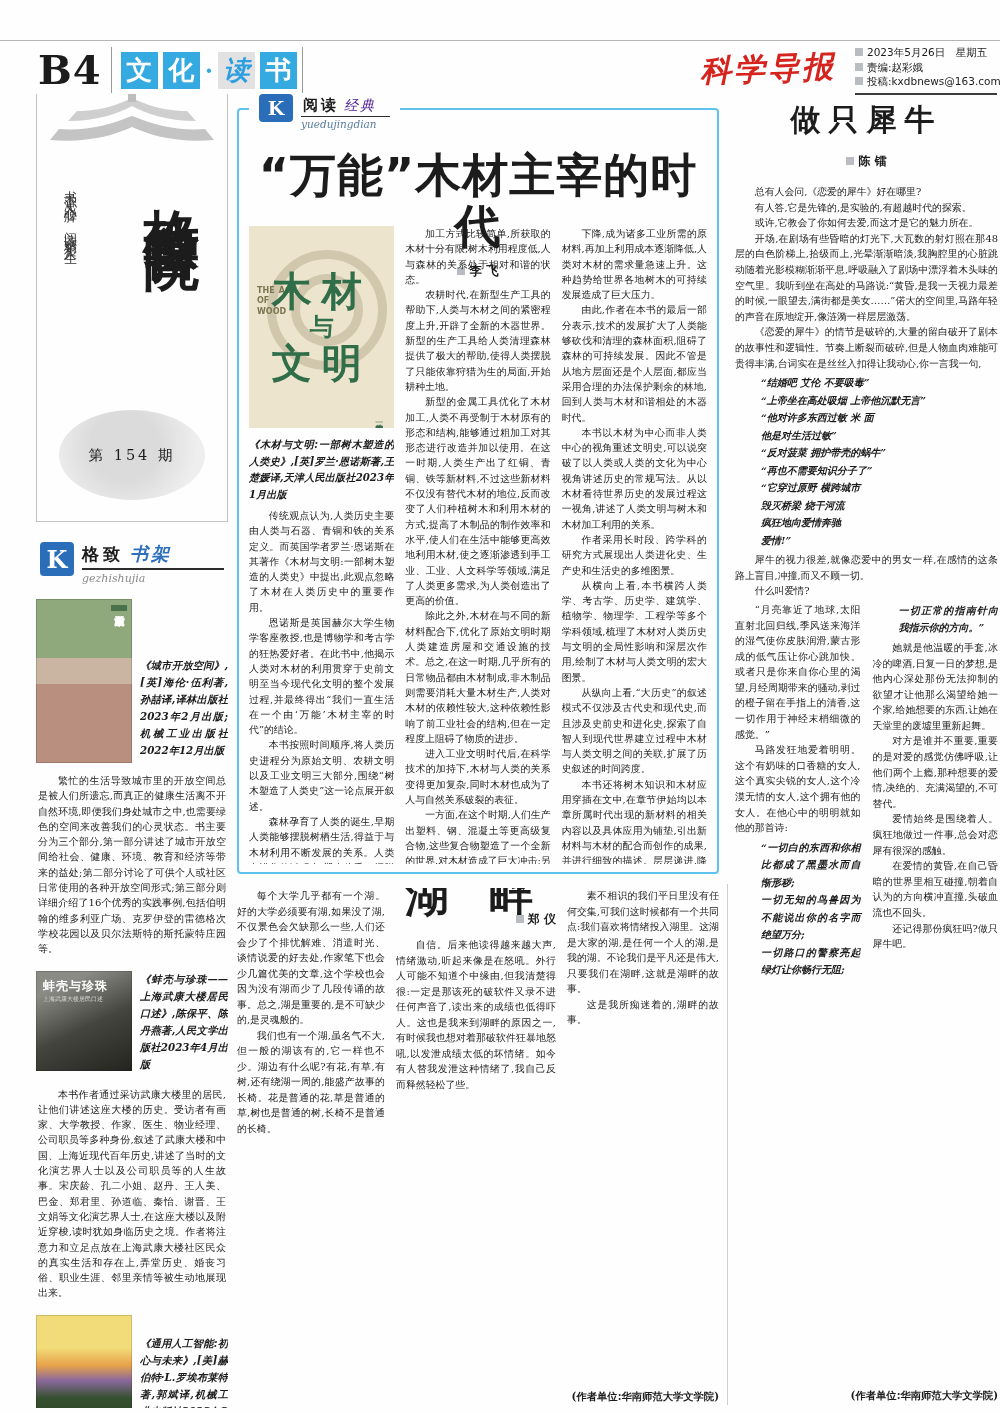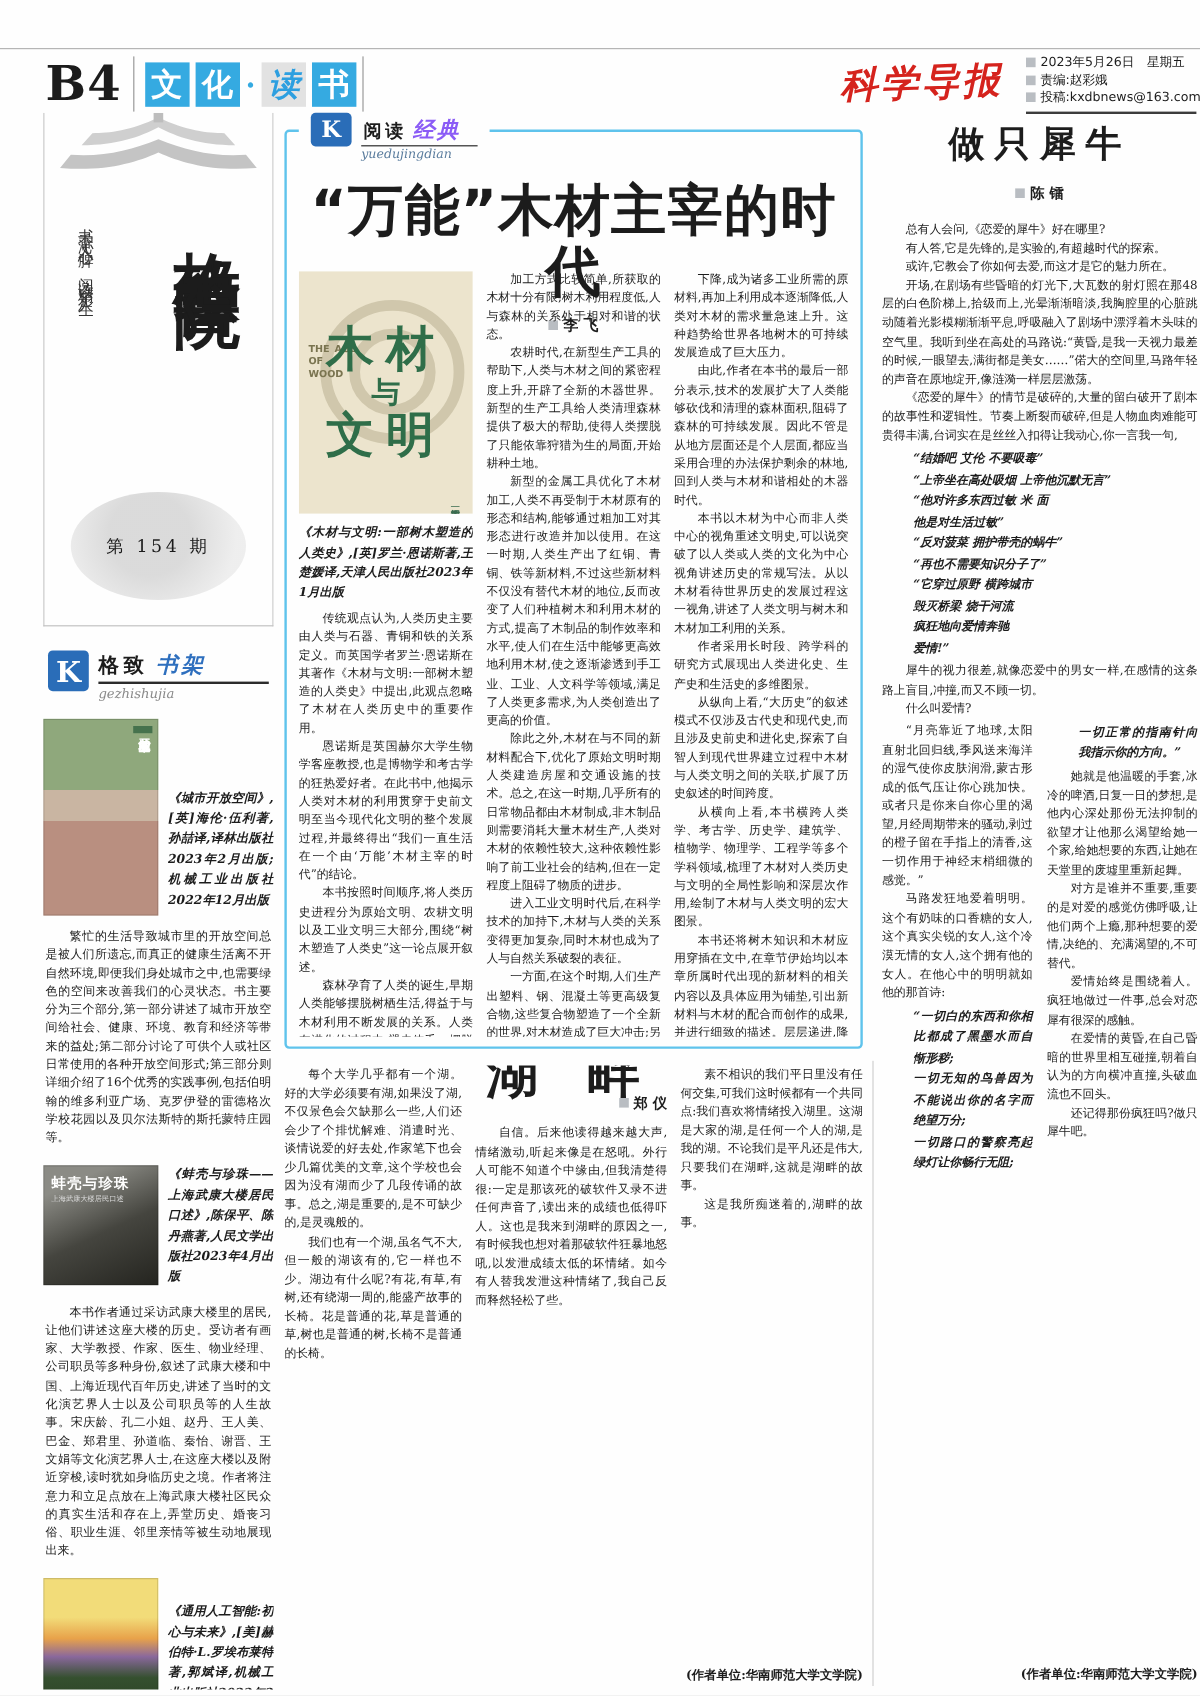--- a/index.html
+++ b/index.html
@@ -69,21 +69,21 @@
   .cover-agi { height:126px; background:linear-gradient(180deg,#f2dc79 0 26%,#e8a24a 40%,#8a689c 52%,#35502f 66%,#25371f 100%); }
 
   
   .main-box { position:absolute; left:237px; top:108px; width:482px; height:766px;
               border:2px solid #5fc3ec; border-radius:4px; }
   .badge { position:absolute; left:10px; top:-16px; background:#fefefe; padding:0 10px;
            display:flex; gap:8px; align-items:flex-start; }
   .badge .k-logo { width:28px; height:28px; font-size:19px; }
   .badge-text-row { display:flex; align-items:baseline; gap:5px; border-bottom:1.5px solid #2c2c2c; padding:2px 14px 1px 2px; }
   .badge-black { font-family:"DejaVu Sans",sans-serif; font-weight:bold; font-size:15px; letter-spacing:3px; }
-  .badge-blue { color:#8b5cf6; font-style:italic; font-weight:bold; font-size:18px; letter-spacing:2px; }
+  .badge-blue { color:#4c1d95; font-style:italic; font-weight:normal; font-size:14px; letter-spacing:2px; }
   .badge-pinyin { font-style:italic; font-size:10.5px; color:#5b7d9e; margin-top:1px; }
   .main-title { margin-top:40px; text-align:center; font-family:"DejaVu Sans",sans-serif;
                 font-weight:900; font-size:46px; letter-spacing:1px; line-height:1.1; }
   .byline { text-align:center; margin-top:12px; font-size:12.5px; font-weight:bold; }
   .main-cols { position:absolute; left:10px; right:10px; top:116px; bottom:8px; display:flex; gap:11px; }
   .mcol { flex:1; overflow:hidden; font-size:9.9px; line-height:15.3px; text-align:justify; }
   .cover-wood { position:relative; width:100%; height:202px; background:#ece4cd; overflow:hidden; }
   .wood-ring { position:absolute; border:9px solid rgba(141,134,96,.30); border-radius:50%; }
   .wood-main { position:relative; height:100%; display:flex; flex-direction:column; align-items:center;
                justify-content:center; color:#2f6e49; font-weight:900; line-height:1.05; }
@@ -255,22 +255,22 @@
           <p class="para">新型的金属工具优化了木材加工,人类不再受制于木材原有的形态和结构,能够通过粗加工对其形态进行改造并加以使用。在这一时期,人类生产出了红铜、青铜、铁等新材料,不过这些新材料不仅没有替代木材的地位,反而改变了人们种植树木和利用木材的方式,提高了木制品的制作效率和水平,使人们在生活中能够更高效地利用木材,使之逐渐渗透到手工业、工业、人文科学等领域,满足了人类更多需求,为人类创造出了更高的价值。</p>
           <p class="para">除此之外,木材在与不同的新材料配合下,优化了原始文明时期人类建造房屋和交通设施的技术。总之,在这一时期,几乎所有的日常物品都由木材制成,非木制品则需要消耗大量木材生产,人类对木材的依赖性较大,这种依赖性影响了前工业社会的结构,但在一定程度上阻碍了物质的进步。</p>
           <p class="para">进入工业文明时代后,在科学技术的加持下,木材与人类的关系变得更加复杂,同时木材也成为了人与自然关系破裂的表征。</p>
           <p class="para">一方面,在这个时期,人们生产出塑料、钢、混凝土等更高级复合物,这些复合物塑造了一个全新的世界,对木材造成了巨大冲击;另一方面,木材由于本身的特性,仍旧无法被代替。在建筑方面,新材料与木材的结合弥补了木材本身的缺点,催生了新型的建筑结构,使木材在新一代高层建筑上发挥了更大作用;在文化教育方面,受益于以木材为原料而制成的廉价纸的出现,报纸、书本得以大规模传播。</p>
         </div>
       <div class="mcol">
           <p class="para">下降,成为诸多工业所需的原材料,再加上利用成本逐渐降低,人类对木材的需求量急速上升。这种趋势给世界各地树木的可持续发展造成了巨大压力。</p>
           <p class="para">由此,作者在本书的最后一部分表示,技术的发展扩大了人类能够砍伐和清理的森林面积,阻碍了森林的可持续发展。因此不管是从地方层面还是个人层面,都应当采用合理的办法保护剩余的林地,回到人类与木材和谐相处的木器时代。</p>
           <p class="para">本书以木材为中心而非人类中心的视角重述文明史,可以说突破了以人类或人类的文化为中心视角讲述历史的常规写法。从以木材看待世界历史的发展过程这一视角,讲述了人类文明与树木和木材加工利用的关系。</p>
           <p class="para">作者采用长时段、跨学科的研究方式展现出人类进化史、生产史和生活史的多维图景。</p>
+          <p class="para">从横向上看,本书横跨人类学、考古学、历史学、建筑学、植物学、物理学、工程学等多个学科领域,梳理了木材对人类历史与文明的全局性影响和深层次作用,绘制了木材与人类文明的宏大图景。</p>
           <p class="para">从纵向上看,“大历史”的叙述模式不仅涉及古代史和现代史,而且涉及史前史和进化史,探索了自智人到现代世界建立过程中木材与人类文明之间的关联,扩展了历史叙述的时间跨度。</p>
-          <p class="para">从横向上看,本书横跨人类学、考古学、历史学、建筑学、植物学、物理学、工程学等多个学科领域,梳理了木材对人类历史与文明的全局性影响和深层次作用,绘制了木材与人类文明的宏大图景。</p>
           <p class="para">本书还将树木知识和木材应用穿插在文中,在章节伊始均以本章所属时代出现的新材料的相关内容以及具体应用为铺垫,引出新材料与木材的配合而创作的成果,并进行细致的描述。层层递进,降低了阅读和理解的难度。</p>
         </div>
     </div>
   </div>
 
   <div class="lake">
     <div class="lake-col lake-c1">
         <p class="para">每个大学几乎都有一个湖。好的大学必须要有湖,如果没了湖,不仅景色会欠缺那么一些,人们还会少了个排忧解难、消遣时光、谈情说爱的好去处,作家笔下也会少几篇优美的文章,这个学校也会因为没有湖而少了几段传诵的故事。总之,湖是重要的,是不可缺少的,是灵魂般的。</p>
         <p class="para">我们也有一个湖,虽名气不大,但一般的湖该有的,它一样也不少。湖边有什么呢?有花,有草,有树,还有绕湖一周的,能盛产故事的长椅。花是普通的花,草是普通的草,树也是普通的树,长椅不是普通的长椅。</p>
       </div>

